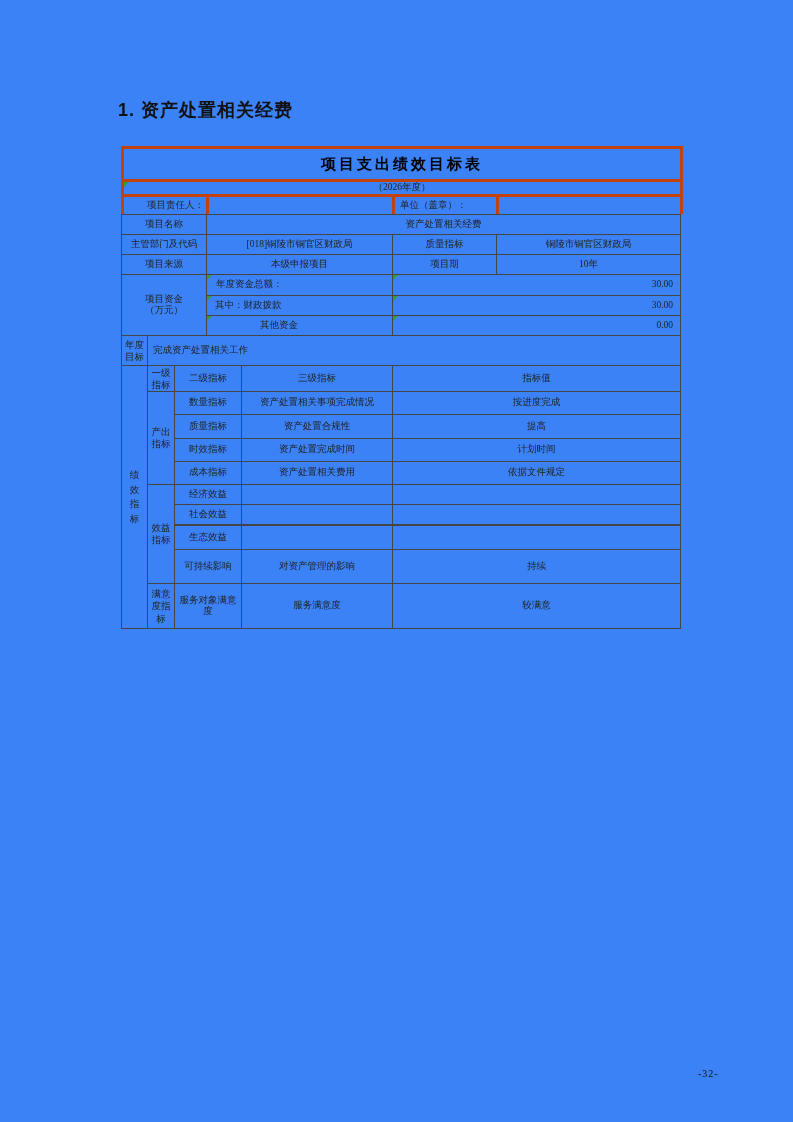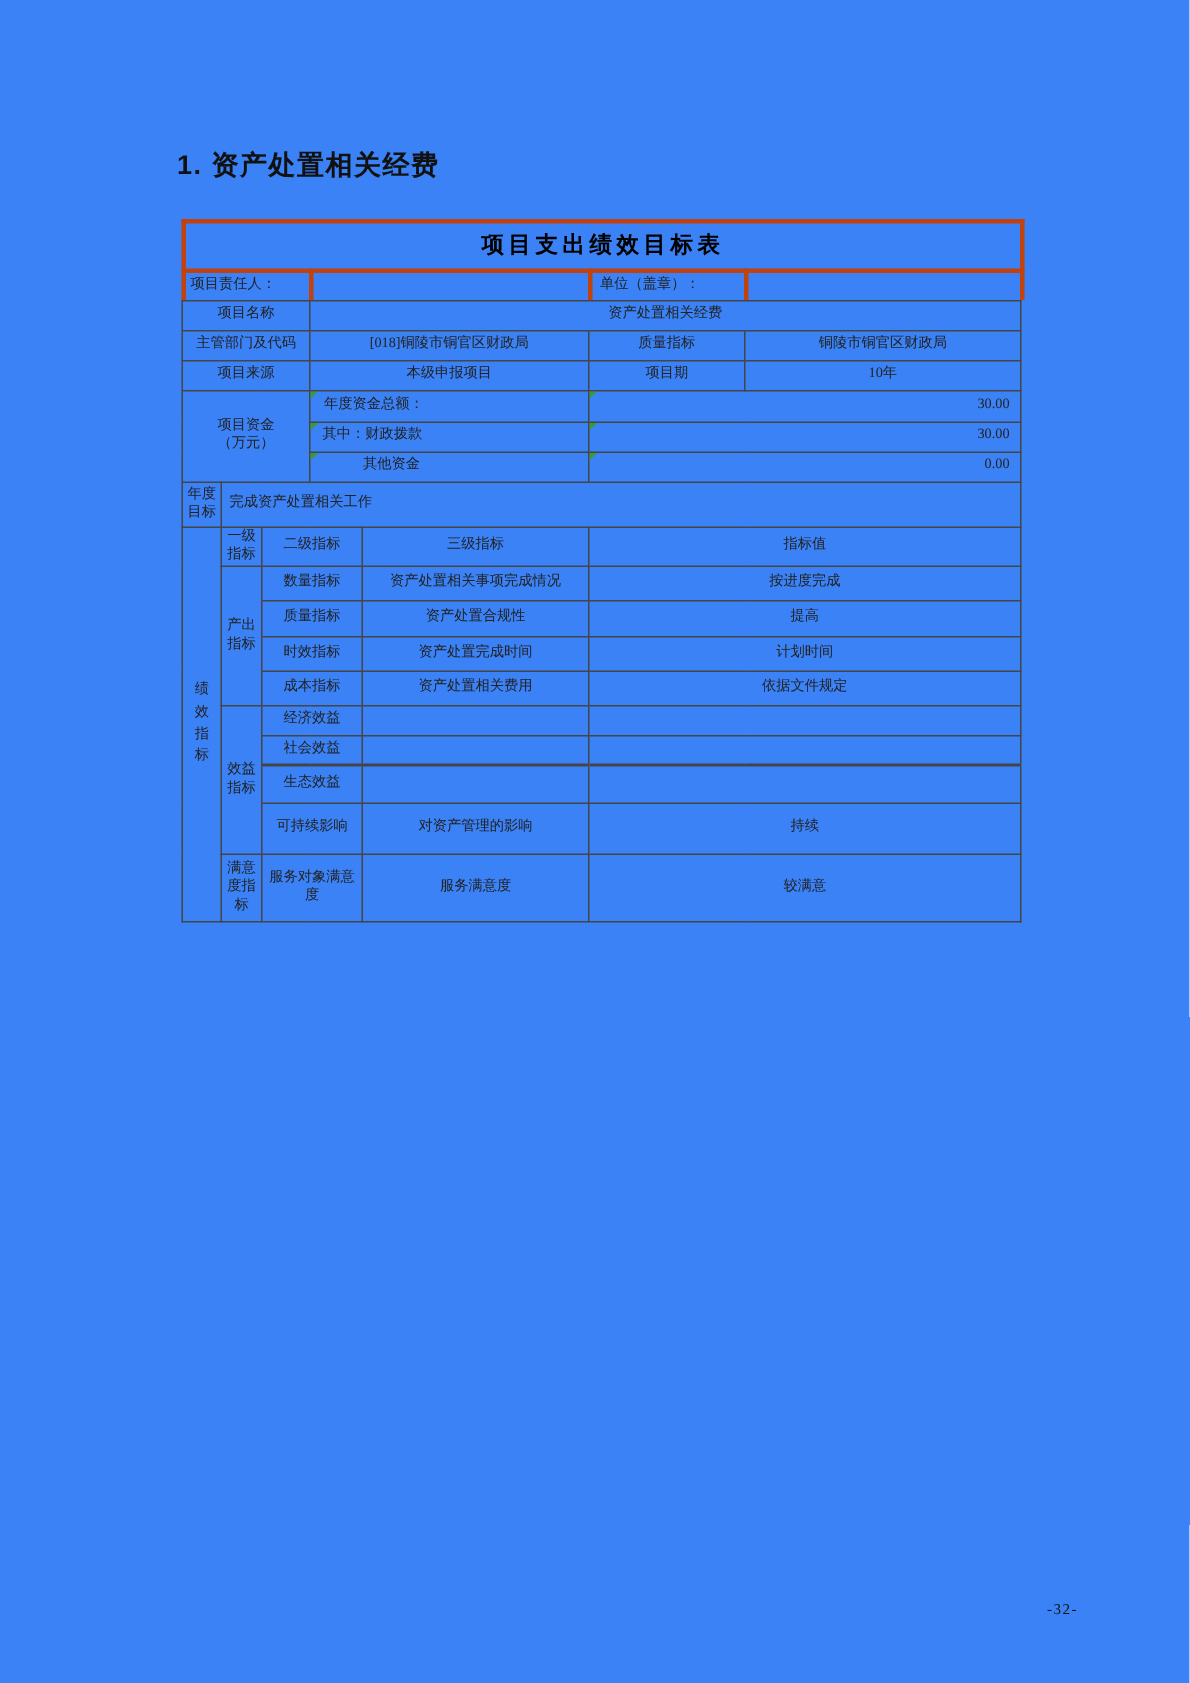--- a/index.html
+++ b/index.html
@@ -51,33 +51,33 @@
   
   .top-table td { border: 3px solid #c2410c; }
   .top-table tr.resp-row td { border-bottom: none; }
   .title-cell {
     font-weight: bold;
     font-size: 15px;
     letter-spacing: 3px;
     color: #000;
   }
   .subtitle-cell { font-size: 9.5px; }
-  .left { text-align: left; padding-left: 3px; }
+  .left { text-align: right; padding-left: 3px; }
   .unit-label-cell { text-align: left; padding-left: 5px; }
   
   .main-table td { border: 1px solid #454545; }
   .main-table tr.thick-sep td { border-bottom-width: 2px; text-align: center; }
   .num {
     text-align: right;
     padding-right: 7px;
     font-family: "Liberation Serif", "DejaVu Serif", serif;
   }
   .pad0 { text-align: left; padding-left: 9px; }
   .pad1 { text-align: left; padding-left: 8px; }
-  .pad2 { text-align: left; padding-left: 35px; }
+  .pad2 { text-align: left; padding-left: 53px; }
   .goal-cell { text-align: left; padding-left: 5px; }
   
   .v1 { width: 1em; margin: 0 auto; word-break: break-all; line-height: 1.55; }
   .v2 { width: 2em; margin: 0 auto; word-break: break-all; line-height: 1.3; }
   
   .gt { position: relative; }
   .gt::before {
     content: "";
     position: absolute;
     top: 0; left: 0;
@@ -106,20 +106,23 @@
     <table class="top-table">
       <colgroup>
         <col style="width:85px">
           <col style="width:186px">
           <col style="width:104px">
           <col style="width:184px">
       </colgroup>
       <tbody>
         <tr style="height:33px">
           <td colspan="4" class="title-cell">项目支出绩效目标表</td>
+        </tr>
+        <tr style="height:13px">
+          <td colspan="4" class="subtitle-cell gt">（2026年度）</td>
         </tr>
         <tr style="height:19px" class="resp-row">
           <td class="left">项目责任人：</td>
           <td></td>
           <td class="unit-label-cell">单位（盖章）：</td>
           <td></td>
         </tr>
       </tbody>
     </table>
 

